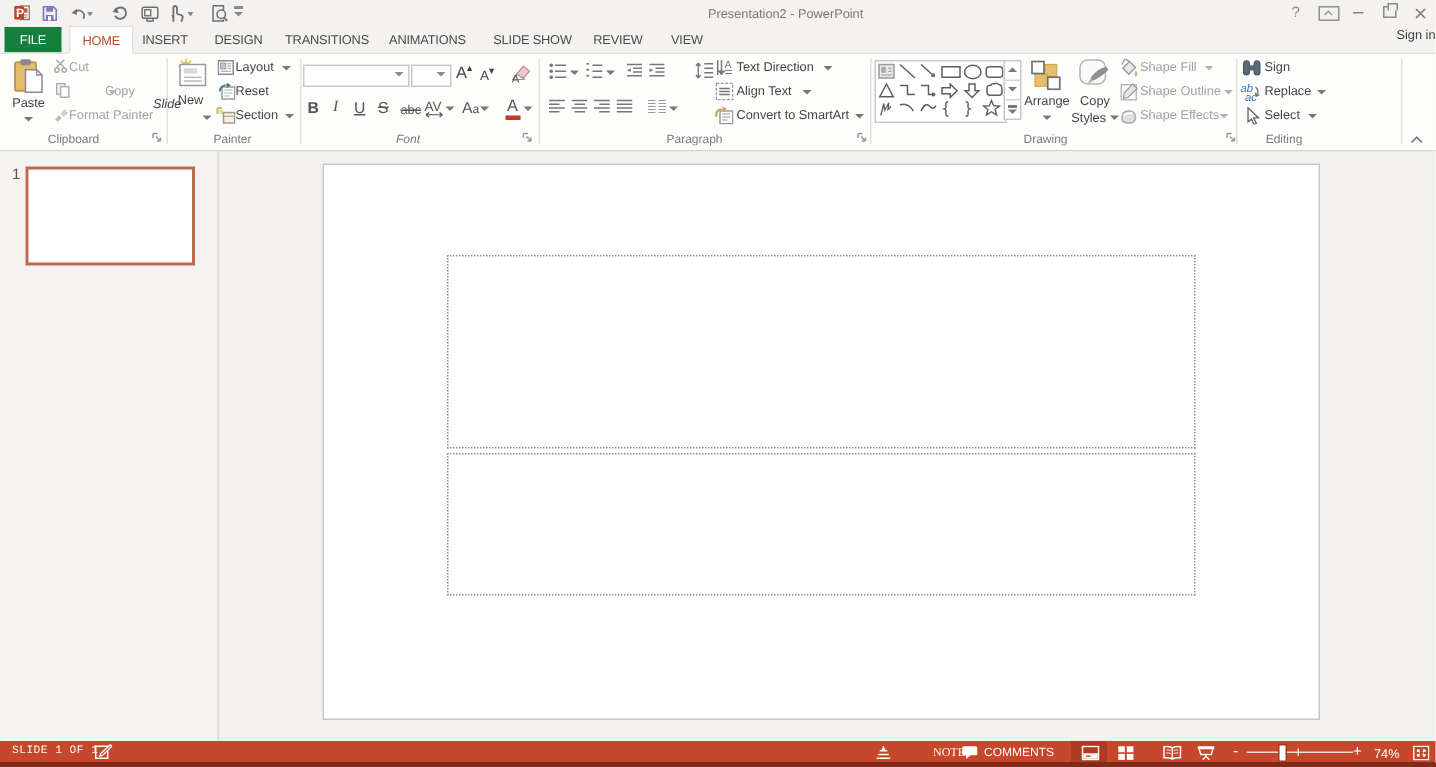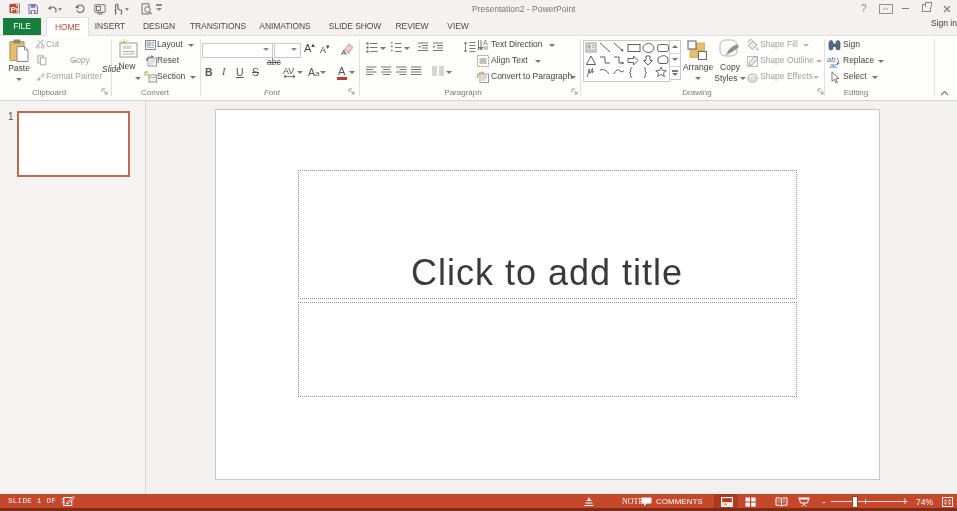--- a/index.html
+++ b/index.html
@@ -91,21 +91,21 @@
   <div class="abs" style="left:88px;top:35px;width:869px;height:1px;background:#E2E0DD;"></div>
 
   <div class="sep" style="left:111px;"></div>
   <div class="sep" style="left:200px;"></div>
   <div class="sep" style="left:359px;"></div>
   <div class="sep" style="left:580px;"></div>
   <div class="sep" style="left:824px;"></div>
   <div class="sep" style="left:934px;"></div>
 
   <div class="lbl" style="left:9px;">Clipboard</div>
-  <div class="lbl" style="left:115px;">Convert</div>
+  <div class="lbl" style="left:115px;">Painter</div>
   <div class="lbl" style="left:232px;font-style:italic;">Font</div>
   <div class="lbl" style="left:423px;">Paragraph</div>
   <div class="lbl" style="left:657px;">Drawing</div>
   <div class="lbl" style="left:816px;">Editing</div>
 
   <svg class="abs" style="left:9px;top:39px;" width="20" height="23" viewBox="0 0 20 23">
     <rect x="1" y="2.5" width="14" height="19" rx="1" fill="#E6BD6A" stroke="#BC9550" stroke-width="1.2"></rect>
     <rect x="4.5" y="0.5" width="7" height="4" rx="1.2" fill="#8A8A8A"></rect>
     <path d="M8 7.5 L15.5 7.5 L19 11 L19 22.5 L8 22.5 Z" fill="#FFF" stroke="#8A8A8A" stroke-width="1"></path>
     <path d="M15.5 7.5 L15.5 11 L19 11" fill="none" stroke="#8A8A8A" stroke-width="0.9"></path>
@@ -172,21 +172,21 @@
   <div class="abs" style="left:320px;top:43px;font-size:9px;color:#444;">A<span style="font-size:7px;vertical-align:4px;">▾</span></div>
   <svg class="abs" style="left:341px;top:42px;" width="13" height="13" viewBox="0 0 13 13">
     <path d="M3 8 L8 2 L12 5.5 L8 10 Z" fill="#F5C8CE" stroke="#B78F96" stroke-width="0.8"></path>
     <path d="M1 11 L4 7.5 L8.5 11 Z" fill="#FFF" stroke="#9A9A9A" stroke-width="0.8"></path>
     <text x="0" y="13" font-size="8" fill="#555" font-family="Liberation Sans">A</text>
   </svg>
   <div class="abs" style="left:205px;top:66px;font-size:10.5px;font-weight:bold;color:#555;">B</div>
   <div class="abs" style="left:222px;top:66px;font-size:10.5px;font-style:italic;font-family:'Liberation Serif',serif;color:#555;">I</div>
   <div class="abs" style="left:236px;top:66px;font-size:10.5px;text-decoration:underline;color:#555;">U</div>
   <div class="abs" style="left:252px;top:66px;font-size:10.5px;color:#555;text-decoration:line-through;">S</div>
-  <div class="abs" style="left:267px;top:57px;font-size:8.5px;color:#555;text-decoration:line-through;">abc</div>
+  <div class="abs" style="left:267px;top:68px;font-size:8.5px;color:#555;text-decoration:line-through;">abc</div>
   <div class="abs" style="left:283px;top:66px;font-size:9px;color:#555;">AV</div>
   <svg class="abs" style="left:283px;top:74px;" width="13" height="5" viewBox="0 0 13 5">
     <path d="M1 2.5 H12 M1 2.5 L3 1 M1 2.5 L3 4 M12 2.5 L10 1 M12 2.5 L10 4" stroke="#555" stroke-width="0.8" fill="none"></path>
   </svg>
   <div class="caret abs" style="left:297px;top:71px;"></div>
   <div class="abs" style="left:308px;top:66px;font-size:10.5px;color:#555;">A<span style="font-size:8px;">a</span></div>
   <div class="caret abs" style="left:320px;top:71px;"></div>
   <div class="abs" style="left:338px;top:65px;font-size:11px;color:#555;">A</div>
   <div class="abs" style="left:337px;top:77px;width:10px;height:3px;background:#C0392B;"></div>
   <div class="caret abs" style="left:349px;top:71px;"></div>
@@ -244,21 +244,21 @@
     <rect x="0.5" y="0.5" width="11" height="11" fill="none" stroke="#999" stroke-dasharray="2 1"></rect>
     <path d="M2.5 4 H9.5 M2.5 6 H9.5 M2.5 8 H9.5" stroke="#777" stroke-width="0.9"></path>
   </svg>
   <div class="abs btxt" style="left:491px;top:55px;font-size:8.5px;">Align Text</div>
   <div class="caret abs" style="left:535px;top:60px;"></div>
   <svg class="abs" style="left:476px;top:71px;" width="13" height="12" viewBox="0 0 13 12">
     <rect x="4" y="3" width="8.5" height="8.5" fill="#FFF" stroke="#999"></rect>
     <path d="M5.5 5 H11 M5.5 7 H11 M5.5 9 H9" stroke="#999" stroke-width="0.8"></path>
     <path d="M1 7 C0 3 3 0.5 6 1.5 L5.5 0 L8.5 1.5 L6 3.5 L6 2.2 C3.8 1.8 1.8 3.5 2.2 7 Z" fill="#C8A54E"></path>
   </svg>
-  <div class="abs btxt" style="left:491px;top:71px;font-size:8.5px;">Convert to Paragraph</div>
+  <div class="abs btxt" style="left:491px;top:71px;font-size:8.5px;">Convert to SmartArt</div>
   <div class="caret abs" style="left:570px;top:76px;"></div>
 
   <div class="abs" style="left:583px;top:40px;width:86px;height:40px;background:#FFF;border:1px solid #C9C9C9;"></div>
   <svg class="abs" style="left:584px;top:41px;" width="85" height="38" viewBox="0 0 85 38">
     <g stroke="#5F5F5F" stroke-width="1" fill="none">
       <rect x="2" y="2" width="10" height="9" fill="#E8E8E8" stroke="#9A9A9A"></rect>
       <rect x="3.5" y="3.5" width="3" height="4" fill="#AAA" stroke="none"></rect>
       <path d="M8 4.5 H10.5 M8 6.5 H10.5 M3.5 9 H10.5" stroke="#9A9A9A" stroke-width="0.7"></path>
       <path d="M16 2 L26 11"></path>
       <path d="M30 2 L39 10"></path>
@@ -359,21 +359,20 @@
     </svg>
 
   <div class="abs" style="left:0;top:101px;width:957px;height:393px;background:#F2F1F0;"></div>
   <div class="abs" style="left:0;top:101px;width:145px;height:393px;background:#F4F3F2;border-right:1px solid #D9D7D5;"></div>
   <div class="abs" style="left:8px;top:111px;width:8px;height:10px;font-size:10px;color:#555;">1</div>
   <div class="abs" style="left:16.5px;top:111px;width:109.5px;height:61.5px;background:#FFF;border:2px solid #BE6B4F;"></div>
 
   <div class="abs" style="left:215px;top:109px;width:663px;height:369px;background:#FFFFFF;border:1px solid #C9C7C5;"></div>
   <div class="abs" style="left:298px;top:170px;width:497px;height:127px;border:1px dotted #909090;"></div>
   <div class="abs" style="left:298px;top:302px;width:497px;height:93px;border:1px dotted #909090;"></div>
-  <div class="abs" style="left:298px;top:252.5px;width:498px;height:40px;font-size:36px;color:#3A3A3A;text-align:center;line-height:40px;letter-spacing:1px;" id="titletext">Click to add title</div>
 
   <div class="abs" style="left:0;top:494px;width:957px;height:14px;background:#C5472C;"></div>
   <div class="abs" style="left:0;top:508px;width:957px;height:3px;background:#7E2B18;"></div>
   <div class="abs" style="left:8px;top:496.5px;font-size:7.5px;color:#FFF;letter-spacing:0.3px;font-family:Liberation Mono, monospace;">SLIDE 1 OF 1</div>
   <svg class="abs" style="left:63px;top:496px;" width="12" height="10" viewBox="0 0 12 10">
     <rect x="0.8" y="1.5" width="8" height="8" fill="none" stroke="#FFF" stroke-width="1"></rect>
     <path d="M4 6.5 L10.5 0.5 L11.5 1.5 L5.5 7.5 L3.6 8 Z" fill="#C5472C" stroke="#FFF" stroke-width="0.9"></path>
   </svg>
   <svg class="abs" style="left:584px;top:497px;" width="10" height="9" viewBox="0 0 10 9">
     <path d="M0.5 8.5 H9.5 M1.5 6 H8.5 M2.5 3.5 H7.5" stroke="#FFF" stroke-width="1" fill="none"></path>

